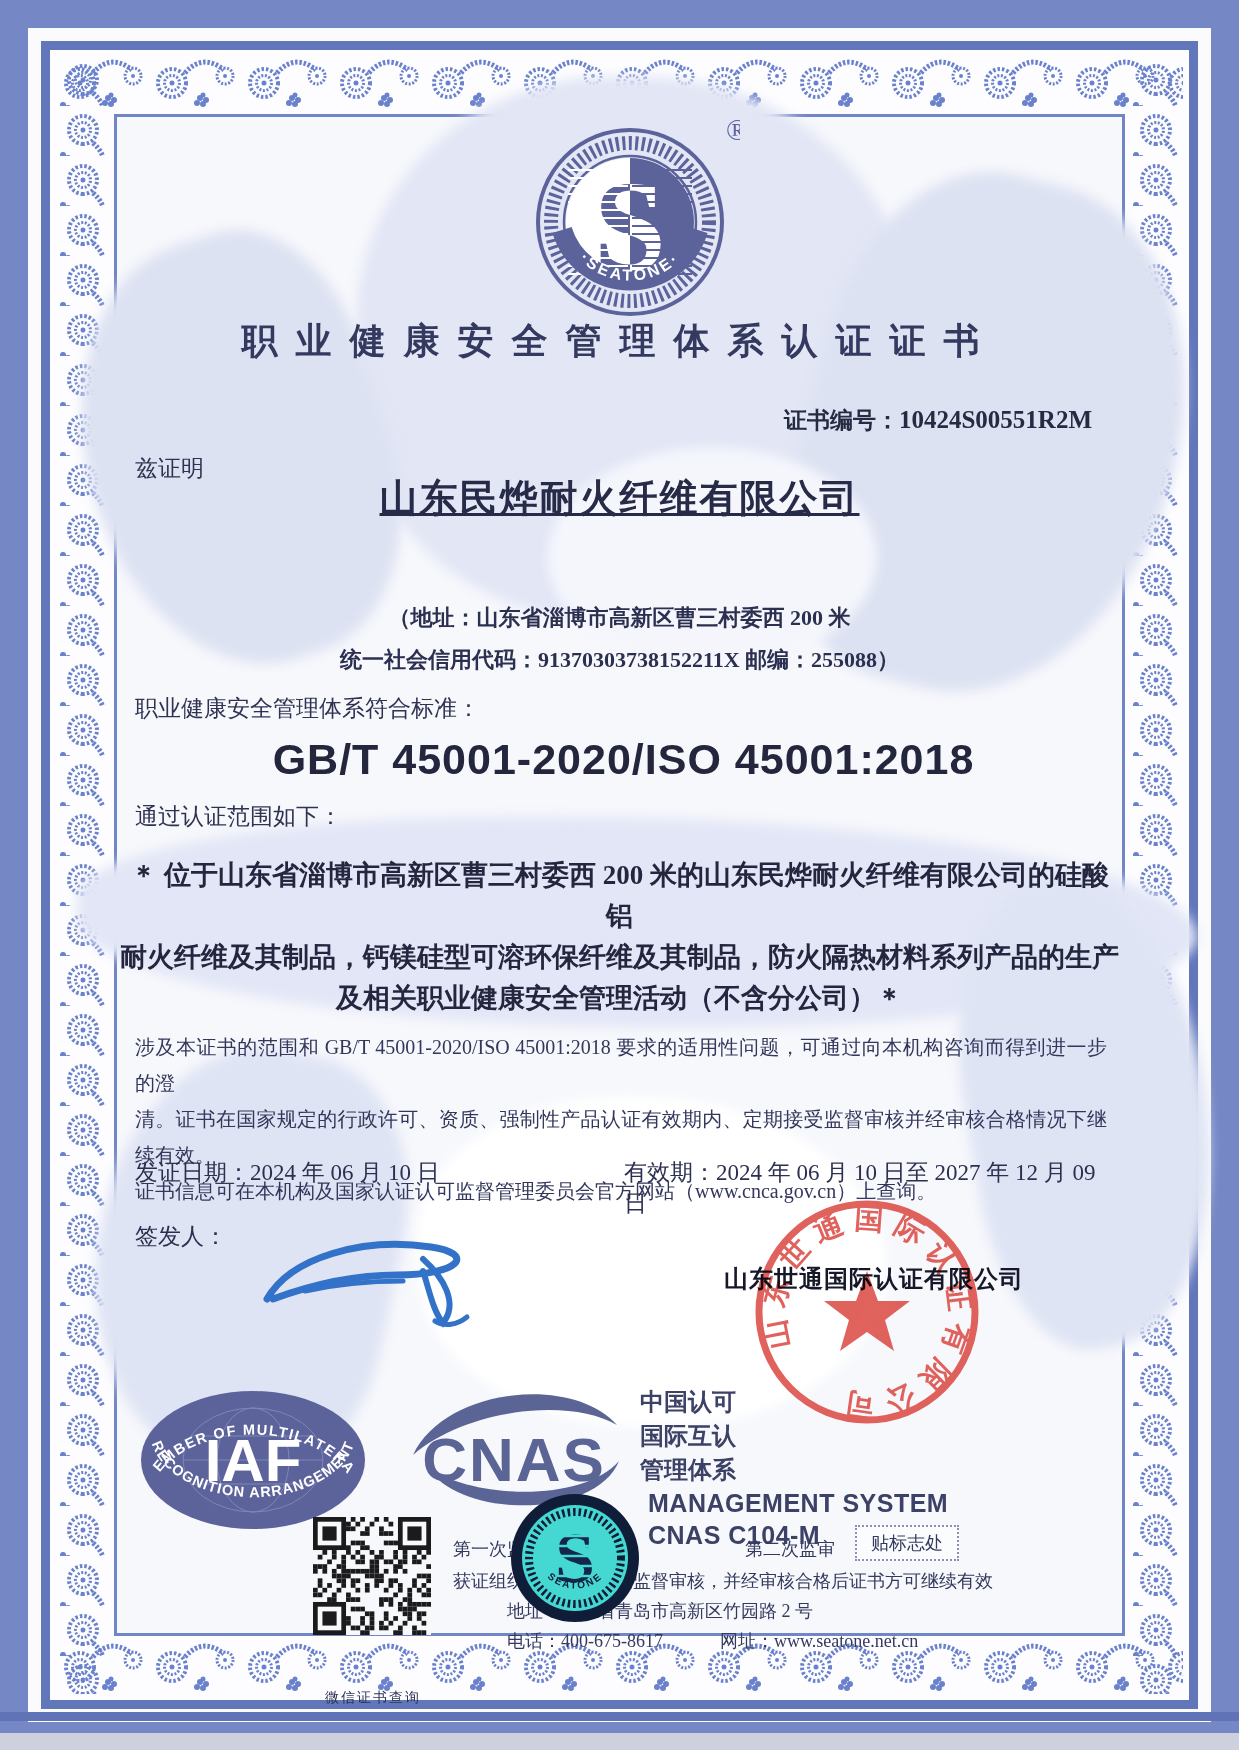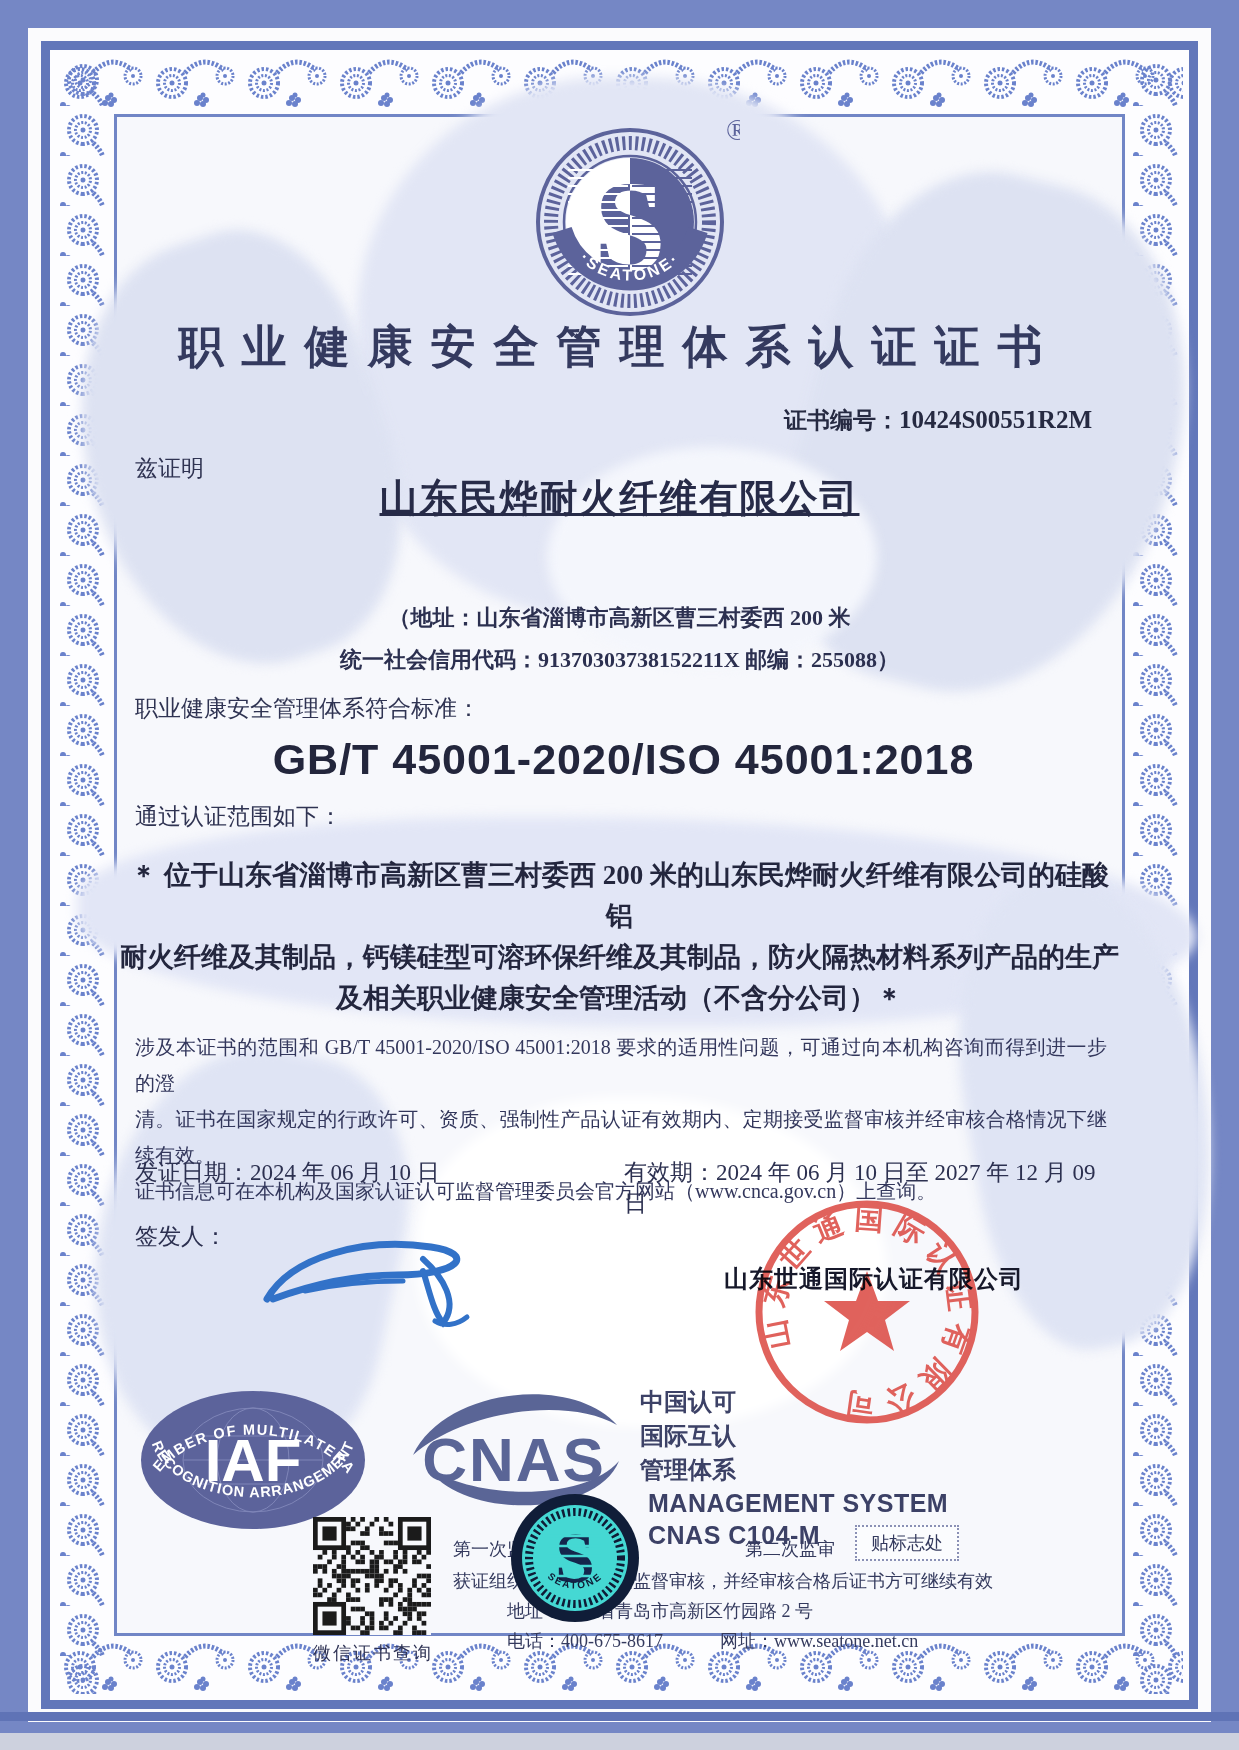--- a/index.html
+++ b/index.html
@@ -14,40 +14,40 @@
   .f-dark{position:absolute;inset:41px;border:9px solid #6277ba;background:#fdfdff;}
   .f-inner-line{position:absolute;inset:114px;border:3px solid #7186c6;background:#f7f8fc;}
   .scroll-strip{position:absolute;}
   
   .content{position:absolute;inset:117px;overflow:visible;z-index:2;}
   .wm{position:absolute;z-index:0;filter:blur(6px);}
   .layer{position:absolute;z-index:2;}
   .t-center{text-align:center;width:100%;}
   .sans{font-family:"Liberation Sans","DejaVu Sans",sans-serif;margin-left:8px;}
   .title{
-    font-size:45px;letter-spacing:18px;font-weight:600;color:#343a5f;
+    font-size:36px;letter-spacing:18px;font-weight:600;color:#343a5f;
     white-space:nowrap;
   }
   .certno{font-size:25px;font-weight:bold;color:#262a42;}
   .certno .lbl{font-size:23px;}
   .small-label{font-size:23px;color:#2f3352;text-align:center;}
   .company{font-size:38px;font-weight:bold;color:#272b48;letter-spacing:2px;text-decoration:underline;}
   .addr{font-size:22px;font-weight:bold;color:#2c3050;}
   .standard{font-size:43px;font-weight:600;color:#23263c;letter-spacing:1px;}
   .scope{font-size:27px;font-weight:bold;color:#23263e;line-height:41px;text-align:center;}
   .notes{font-size:20px;color:#33375c;line-height:36px;text-align:justify;}
   .daterow{font-size:23px;color:#2c3050;}
   .issuer{font-size:24px;font-weight:bold;color:#16182a;letter-spacing:1px;}
   .accr-cn{font-size:24px;color:#3c4166;line-height:34px;font-weight:600;}
   .accr-en{font-size:25px;font-weight:bold;color:#3c4166;line-height:32px;letter-spacing:.5px;}
   .foot{font-size:18px;color:#343a5e;}
   .sticker-box{
     display:inline-block;border:2px dotted #8a90b5;padding:4px 14px;color:#343a5e;font-size:18px;background:rgba(255,255,255,.55);
   }
-  .qr-caption{font-size:18px;color:#2e3254;letter-spacing:2px;}
+  .qr-caption{font-size:14px;color:#2e3254;letter-spacing:2px;margin-top:48px;}
   .scan-line{position:absolute;left:0;top:1712px;width:1239px;height:9px;background:#5f73b6;z-index:5;}
   .scan-edge{position:absolute;left:0;top:1733px;width:1239px;height:17px;background:#cdd1de;z-index:5;}
 </style>
 </head>
 <body>
 
 <div class="page">
 
   <div class="f-white1"></div>
   <div class="f-dark"></div>

